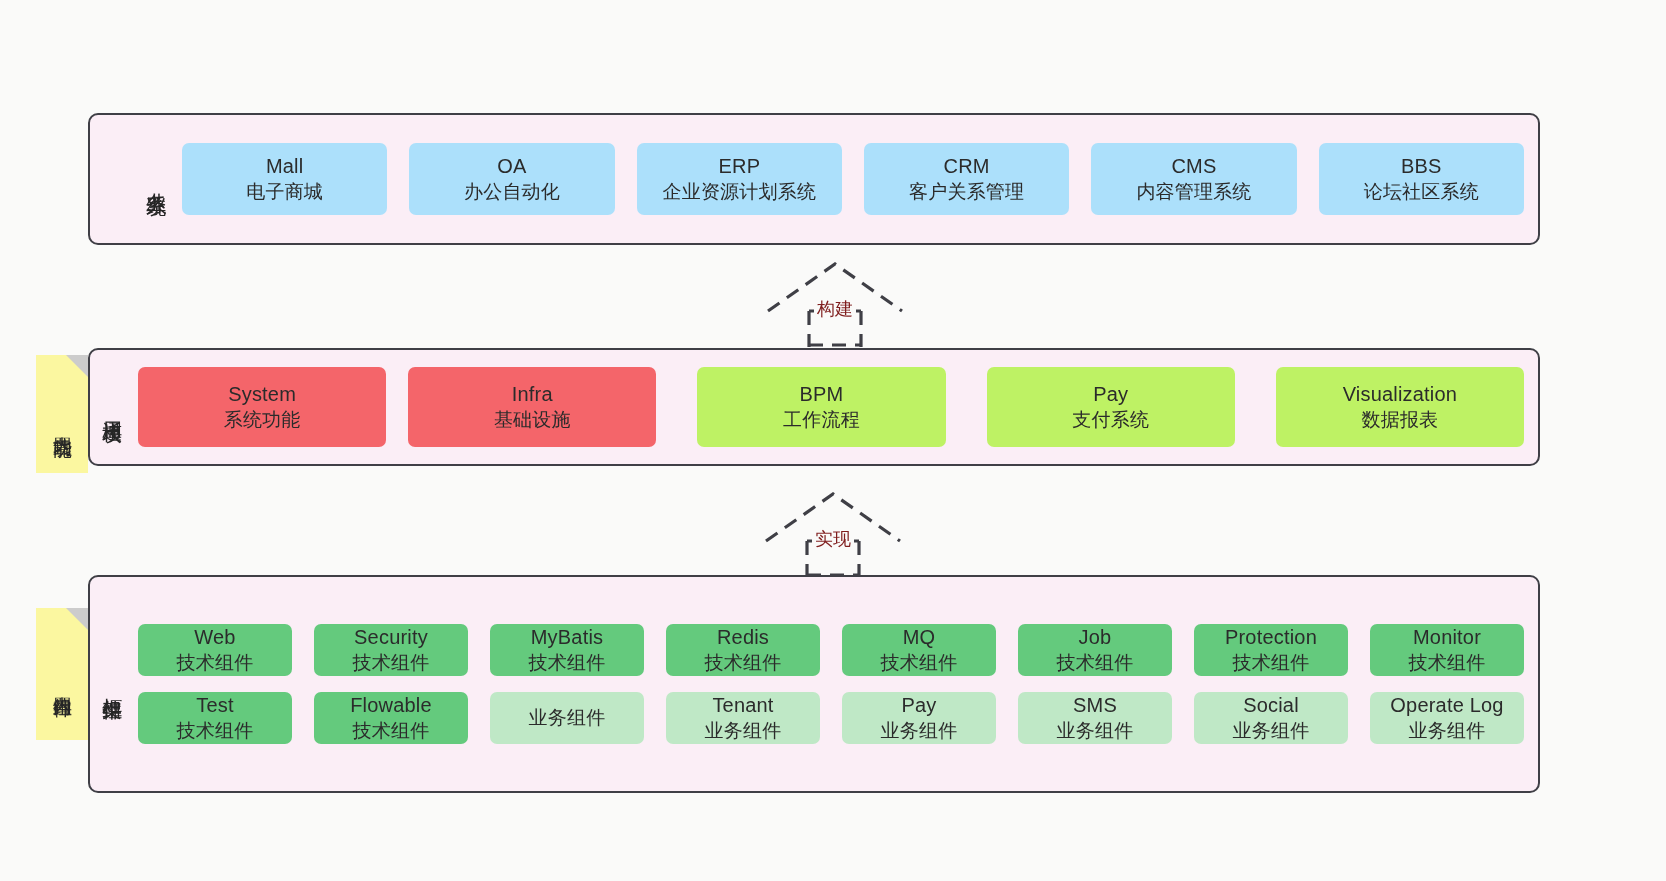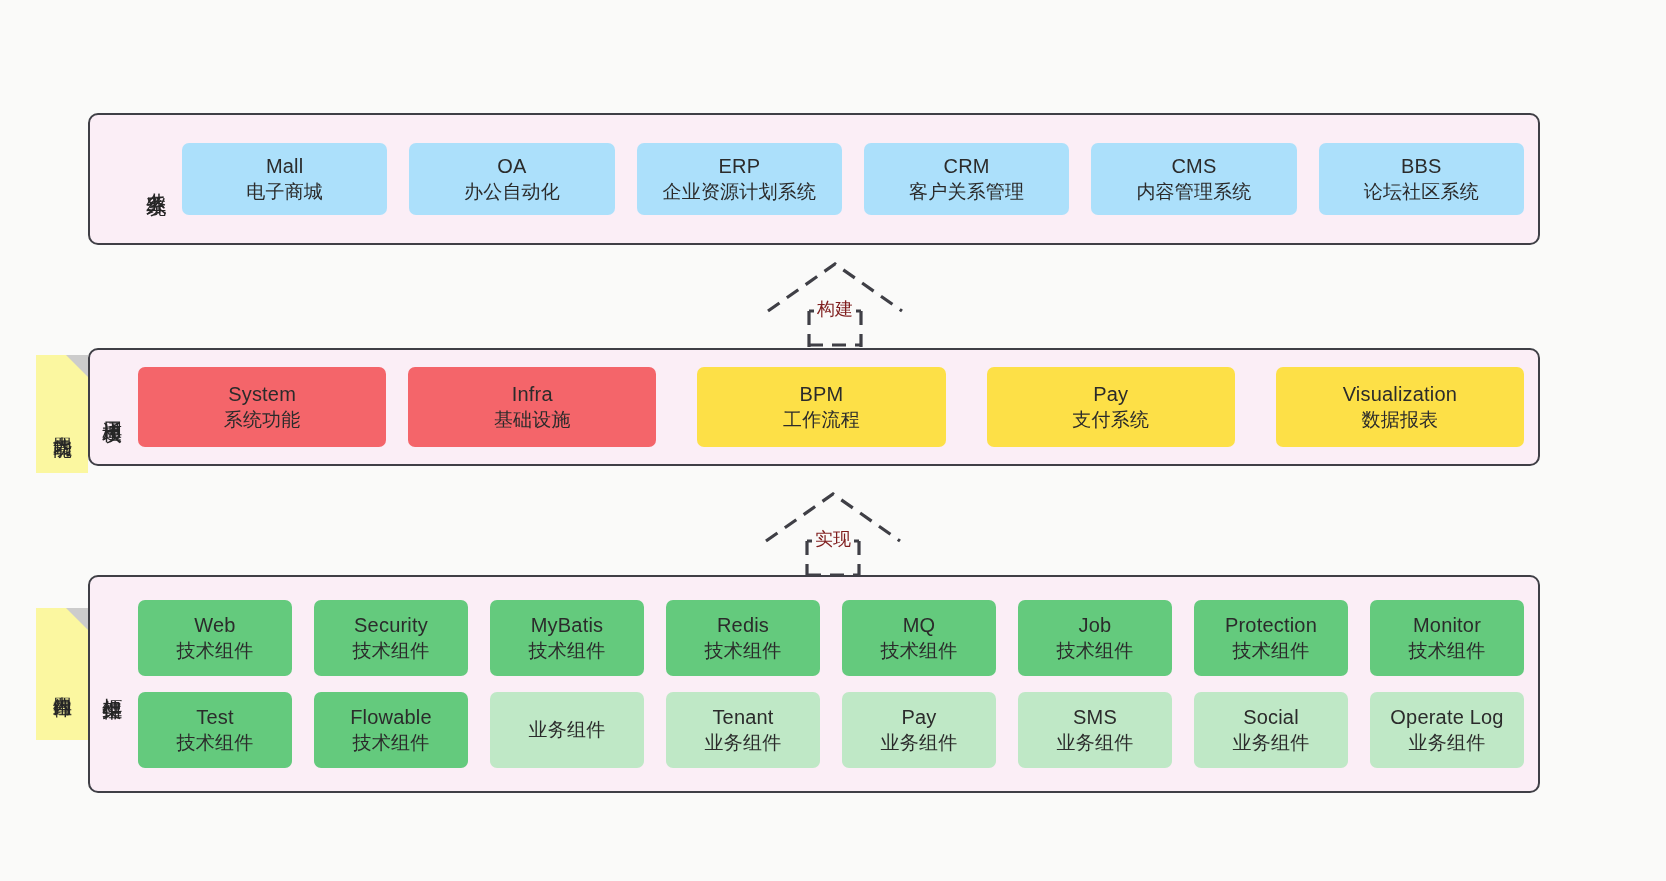--- a/index.html
+++ b/index.html
@@ -79,32 +79,32 @@
     letter-spacing: .2px;
   }
   .node .subtitle {
     font-size: 19px;
     letter-spacing: .2px;
   }
 
   
   .c-blue        { background: #ace0fb; }
   .c-red         { background: #f4656a; }
-  .c-pink        { background: #fde047; margin-left: 19px; }
+  .c-pink        { background: #bef264; margin-left: 19px; }
   .c-green       { background: #64ca7d; }
   .c-green-light { background: #bfe8c6; }
 
   
   #tier-business { left: 88px;  top: 113px; width: 1452px; height: 132px; padding-left: 44px; }
   #tier-modules  { left: 88px;  top: 348px; width: 1452px; height: 118px; }
   #tier-framework{ left: 88px;  top: 575px; width: 1452px; height: 218px; }
 
   #tier-business  .node { height: 72px; }
   #tier-modules   .node { height: 80px; }
-  #tier-framework .node { height: 76px; }
+  #tier-framework .node { height: 52px; }
 
   
   .sticky {
     position: absolute;
     width: 52px;
     background: #fbf7a0;
     display: flex;
     align-items: center;
     justify-content: center;
     font-size: 19px;

